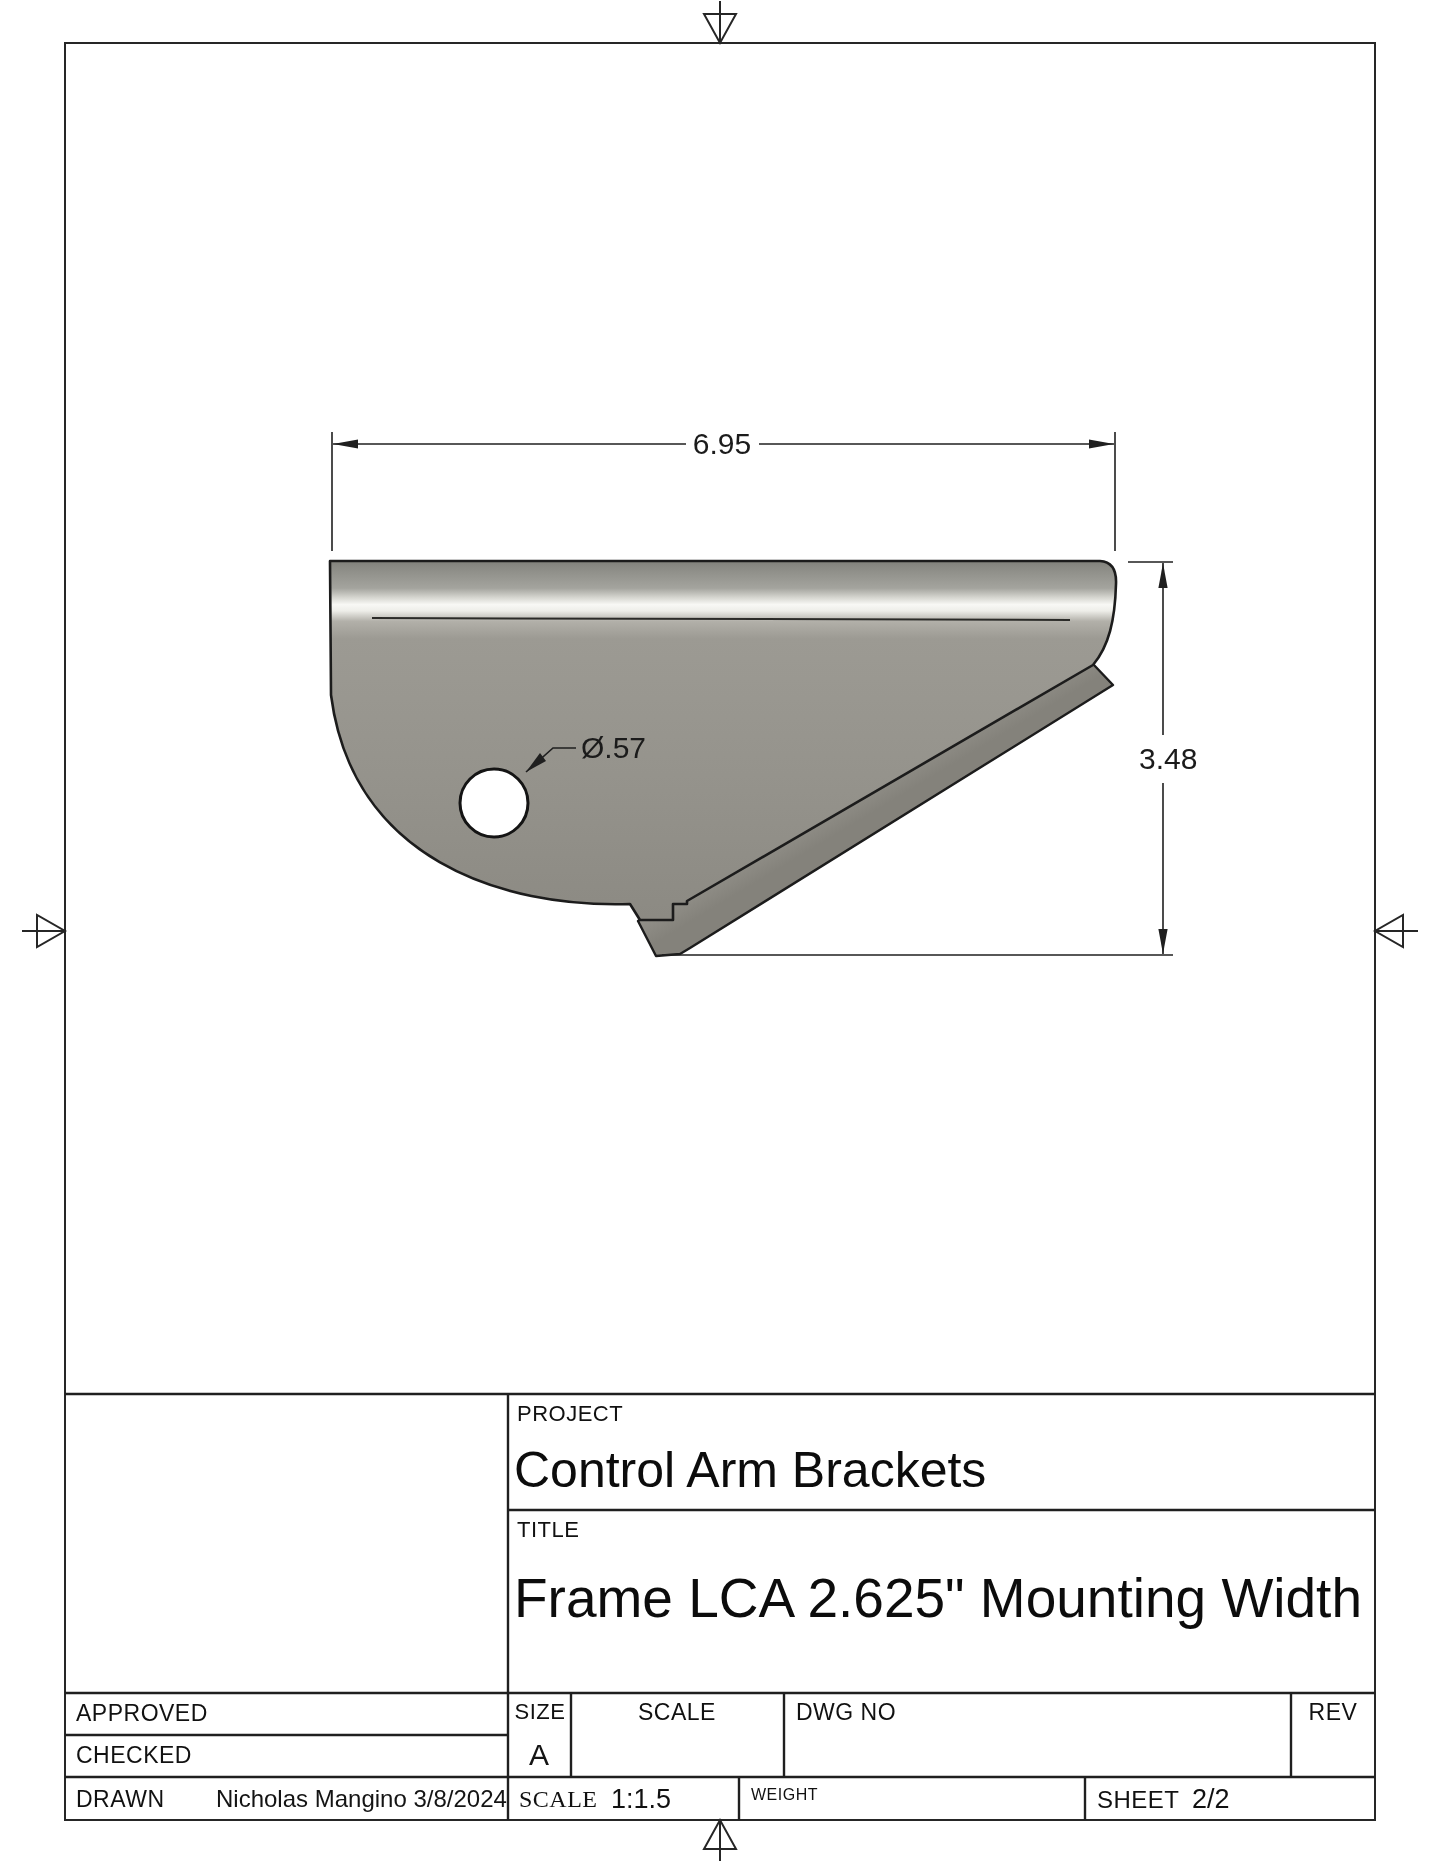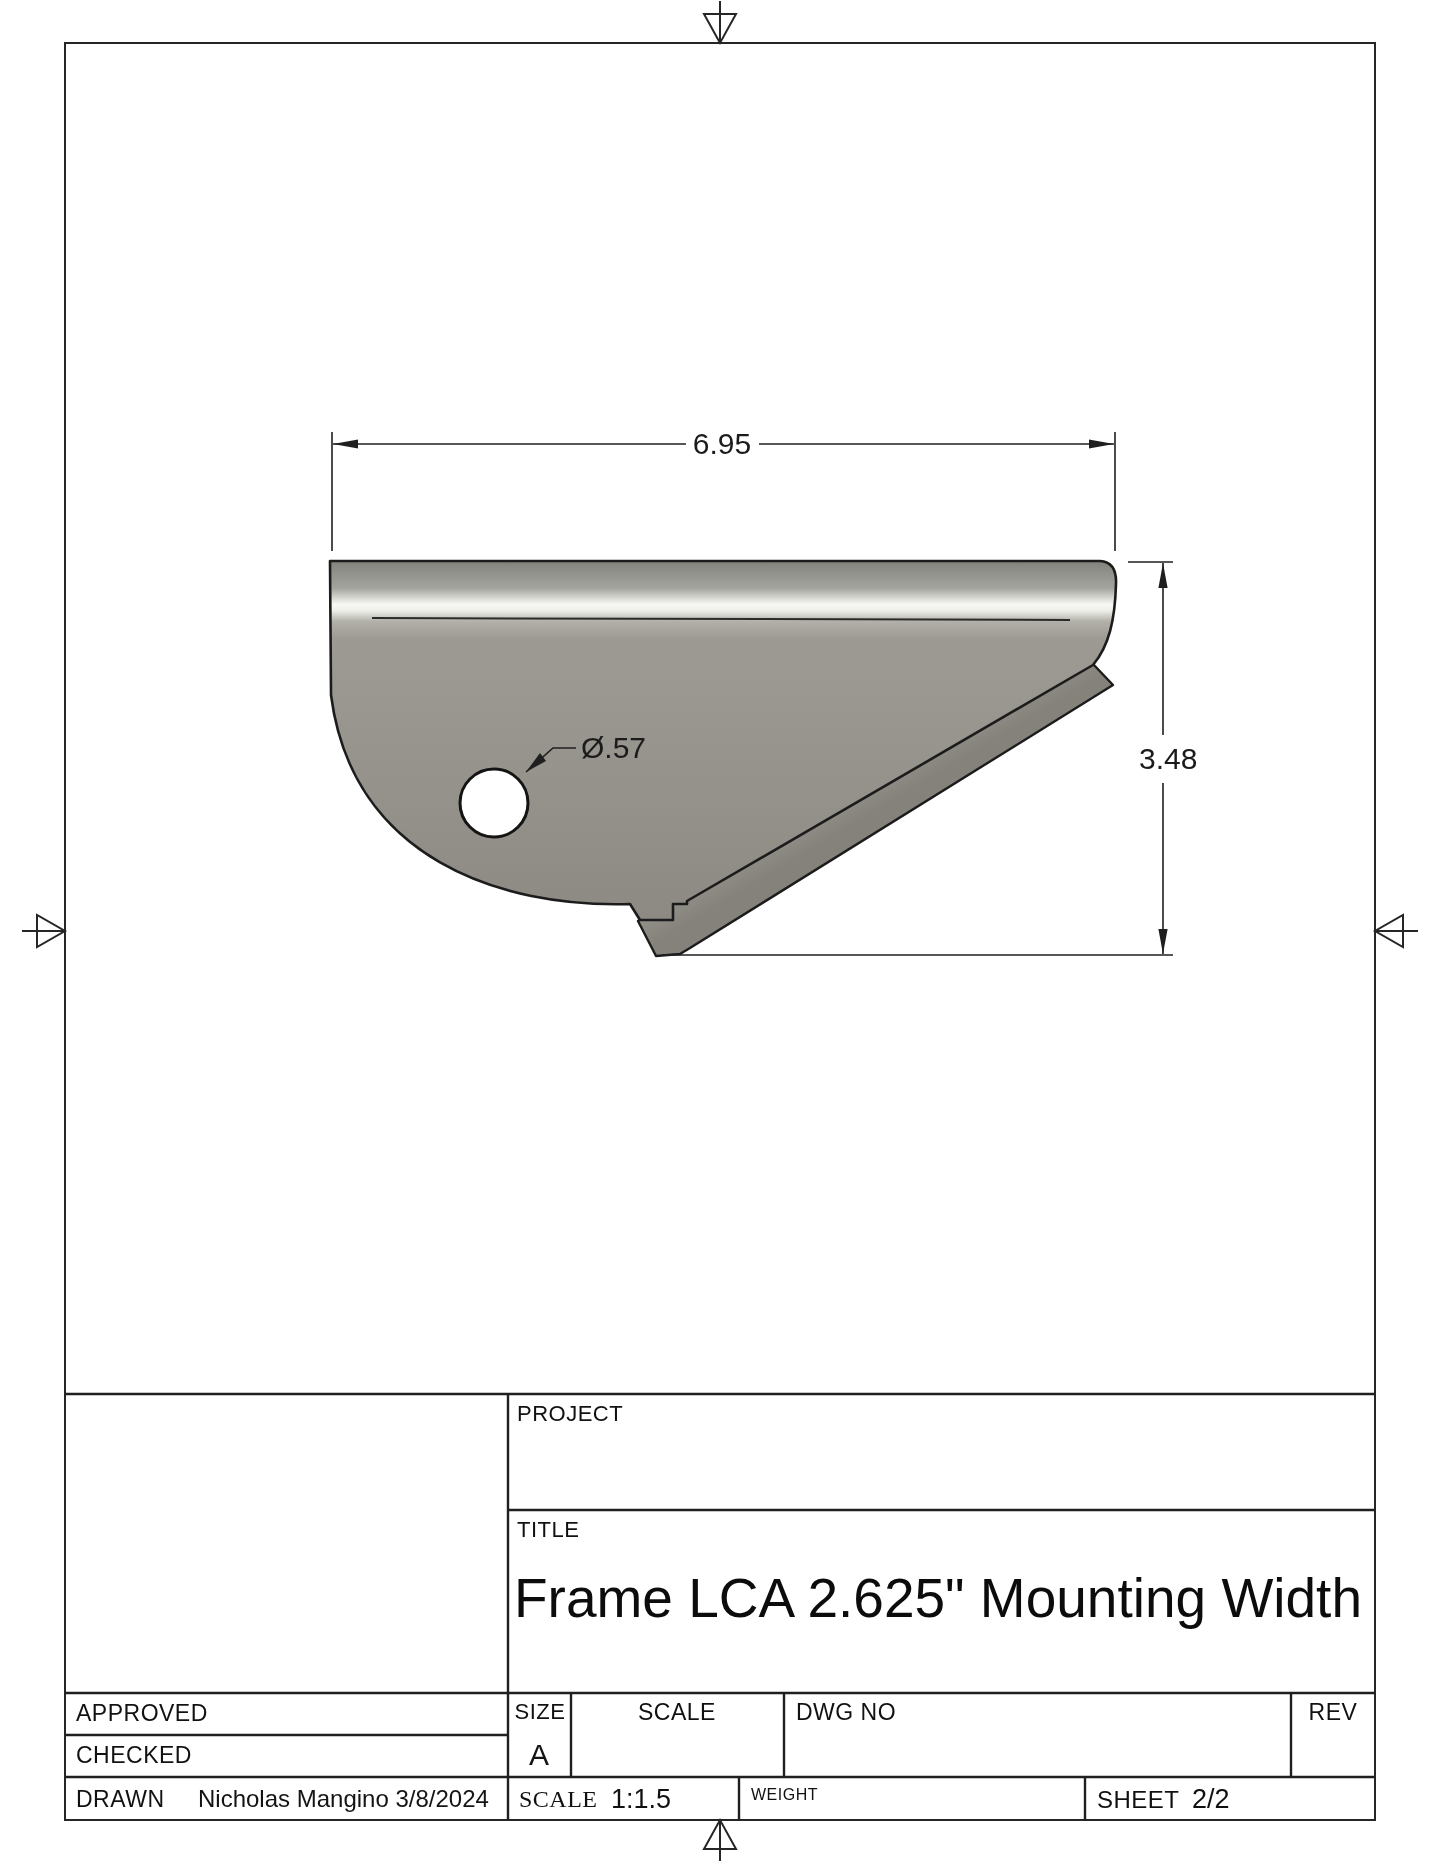--- a/index.html
+++ b/index.html
@@ -124,32 +124,33 @@
       <line x1="739" y1="1777" x2="739" y2="1820"></line>
       <line x1="1085" y1="1777" x2="1085" y2="1820"></line>
     </g>
   </svg>
 
   <div class="txt dim boxed center" style="left:722px;top:427px;">6.95</div>
   <div class="txt dim boxed" style="left:1134px;top:742px;">3.48</div>
   <div class="txt dim" style="left:581px;top:731px;">Ø.57</div>
 
   <div class="txt cell-label" style="left:517px;top:1401px;font-size:22px;">PROJECT</div>
+  <div class="txt big-text" style="left:514px;top:1441px;">Control Arm Brackets</div>
 
   <div class="txt cell-label" style="left:517px;top:1517px;font-size:22px;">TITLE</div>
   <div class="txt title-text" style="left:514px;top:1566px;">Frame LCA 2.625" Mounting Width</div>
 
   <div class="txt cell-label" style="left:76px;top:1700px;">APPROVED</div>
   <div class="txt value-text" style="left:230px;top:1699px;"></div>
 
   <div class="txt cell-label" style="left:76px;top:1742px;">CHECKED</div>
   <div class="txt value-text" style="left:230px;top:1741px;"></div>
 
   <div class="txt cell-label" style="left:76px;top:1786px;">DRAWN</div>
-  <div class="txt" style="left:198px;top:1785px;font-size:24px;">Nicholas Mangino 3/8/2024</div>
+  <div class="txt" style="left:216px;top:1785px;font-size:24px;">Nicholas Mangino 3/8/2024</div>
 
   <div class="txt cell-label center" style="left:540px;top:1699px;font-size:22px;">SIZE</div>
   <div class="txt center" style="left:539px;top:1738px;font-size:30px;">A</div>
 
   <div class="txt cell-label center" style="left:677px;top:1699px;">SCALE</div>
   <div class="txt value-text center" style="left:1037px;top:1730px;"></div>
 
   <div class="txt cell-label" style="left:796px;top:1699px;">DWG NO</div>
   <div class="txt value-text" style="left:900px;top:1730px;"></div>
 

